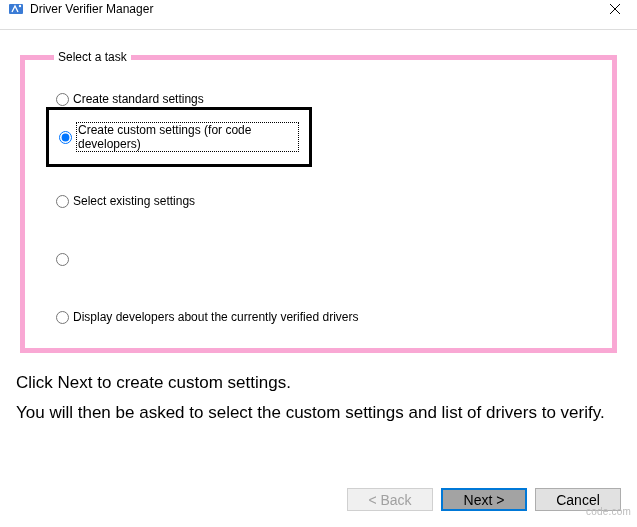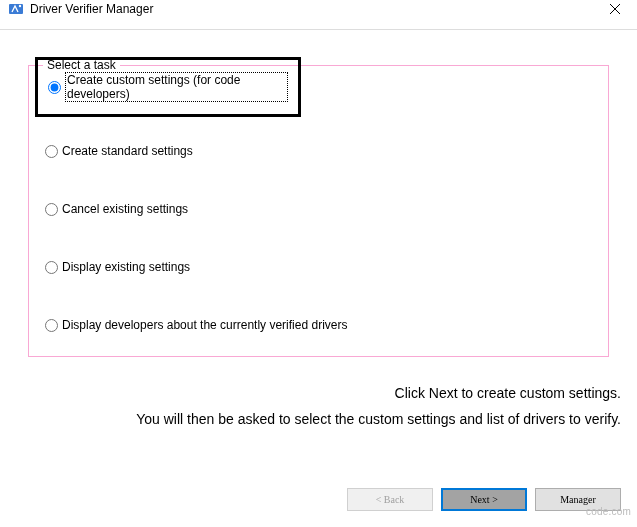--- a/index.html
+++ b/index.html
@@ -34,23 +34,23 @@
       display: flex; align-items: center; justify-content: center;
       cursor: default;
     }
     .client {
       padding: 16px;
       height: calc(527px - 30px);
       display: flex;
       flex-direction: column;
     }
     fieldset.group {
-      border: 1px solid #f9a8d4;
-      margin: 12px;
-      padding: 14px 14px 4px 14px;
+      border: 5px solid #f9a8d4;
+      margin: 4px;
+      padding: 14px 14px 4px 29px;
       flex: 0 0 auto;
     }
     fieldset.group legend {
       font-size: 12px;
       padding: 0 4px;
     }
     .radio-row {
       display: flex;
       align-items: center;
       margin: 12px 0 40px 2px;
@@ -77,35 +77,34 @@
     .radio-label { cursor: default; }
     .radio-label.focused {
       border: 1px dotted #000;
       padding: 0 1px;
     }
     .hint-area {
       margin: 10px 0 0 0;
     }
     .hint-area p {
       margin: 6px 0 10px 0;
-      font-size: 14px;
-      text-align: right;
+      font-size: 17px;
     }
     .spacer { flex: 1; }
     .button-row {
       display: flex;
       justify-content: flex-end;
       gap: 8px;
       padding-top: 12px;
     }
     button.wiz {
       width: 86px;
       height: 23px;
-      font-family: Liberation Serif, serif;
-      font-size: 10px;
+      font-family: Liberation Sans, sans-serif;
+      font-size: 14px;
       background: #e1e1e1;
       border: 1px solid #adadad;
       cursor: default;
     }
     button.wiz:disabled {
       color: #a0a0a0;
       background: #f0f0f0;
       border-color: #d0d0d0;
     }
     button.wiz.default {
@@ -141,47 +140,46 @@
       <line x1="0" y1="0" x2="10" y2="10" stroke="#000" stroke-width="1"></line>
       <line x1="10" y1="0" x2="0" y2="10" stroke="#000" stroke-width="1"></line>
     </svg>
   </div>
 </div>
 
 <div class="client">
   <fieldset class="group">
     <legend>Select a task</legend>
 
+    <div class="radio-row">
+      <label class="radio-shell">
+        <input type="radio" name="task" style="">
+        <span class="radio-label">Create standard settings</span>
+      </label>
+    </div>
+
     <div class="radio-row" style="margin-bottom:26px;">
       <span class="highlight-box">
         <label class="radio-shell">
           <input type="radio" name="task" checked="" style="">
           <span class="radio-label focused">Create custom settings (for code developers)</span>
         </label>
       </span>
     </div>
 
     <div class="radio-row">
       <label class="radio-shell">
         <input type="radio" name="task" style="">
-        <span class="radio-label">Create standard settings</span>
-      </label>
-    </div>
-
-    <div class="radio-row">
-      <label class="radio-shell">
-        <input type="radio" name="task" style="">
-        <span class="radio-label">Cancel existing settings</span>
-      </label>
-    </div>
-
-    <div class="radio-row">
-      <label class="radio-shell">
-        <input type="radio" name="task" style="">
-        <span class="radio-label">Display existing settings</span>
+        <span class="radio-label">Select existing settings</span>
+      </label>
+    </div>
+
+    <div class="radio-row">
+      <label class="radio-shell">
+        <input type="radio" name="task" style="">
       </label>
     </div>
 
     <div class="radio-row">
       <label class="radio-shell">
         <input type="radio" name="task" style="">
         <span class="radio-label">Display developers about the currently verified drivers</span>
       </label>
     </div>
   </fieldset>
@@ -189,17 +187,17 @@
   <div class="hint-area">
     <p>Click Next to create custom settings.</p>
     <p>You will then be asked to select the custom settings and list of drivers to verify.</p>
   </div>
 
   <div class="spacer"></div>
 
   <div class="button-row">
     <button class="wiz" disabled="">&lt; Back</button>
     <button class="wiz default">Next &gt;</button>
-    <button class="wiz">Manager</button>
+    <button class="wiz">Cancel</button>
   </div>
 </div>
 
 <div class="watermark">code.com</div>
 
 </body></html>

